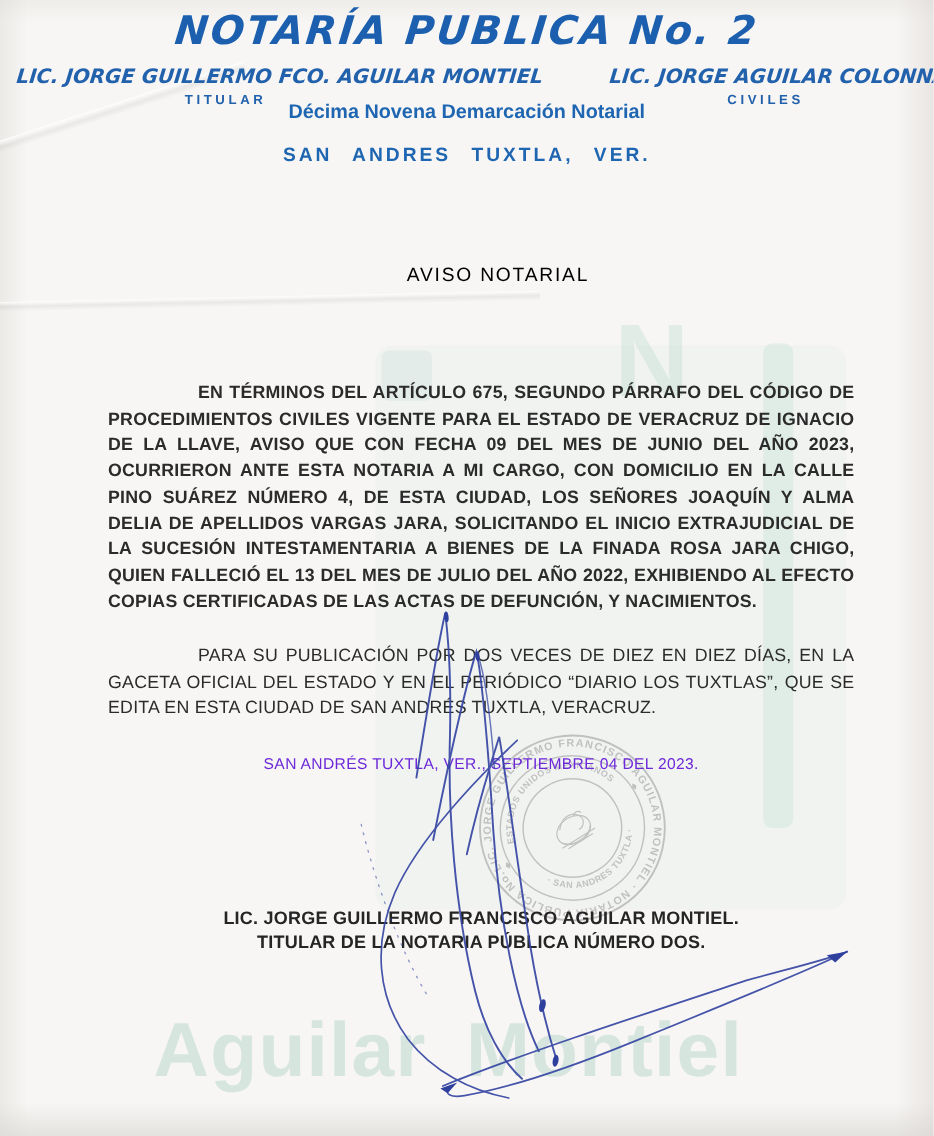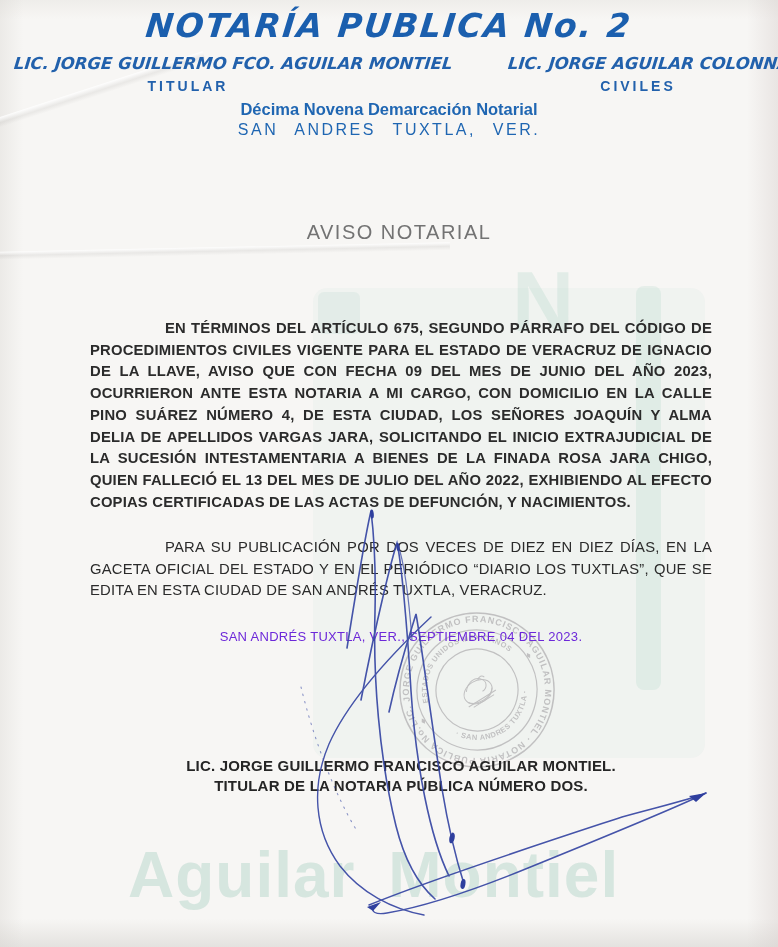--- a/index.html
+++ b/index.html
@@ -36,30 +36,30 @@
   .hdr-title{position:absolute;left:0;top:6px;width:778px;text-align:center;z-index:2;
     color:#1b5fae;font-family:"DejaVu Sans",sans-serif;
     font-style:italic;font-weight:bold;font-size:33px;letter-spacing:2px;
     transform:skewX(-6deg);white-space:nowrap;}
   .hdr-name{position:absolute;top:54px;z-index:2;color:#2261ac;
     font-family:"DejaVu Sans",sans-serif;font-style:italic;font-weight:bold;
     font-size:16.5px;transform:skewX(-6deg);white-space:nowrap;}
   .hdr-name.left{left:14px;}
   .hdr-name.right{left:508px;}
   .hdr-role{position:absolute;top:78px;z-index:2;color:#2261ac;
-    font-weight:bold;font-size:14px;letter-spacing:3px;text-align:center;}
+    font-weight:bold;font-size:11px;letter-spacing:3px;text-align:center;}
   .hdr-role.left{left:108px;width:160px;}
   .hdr-role.right{left:578px;width:120px;}
-  .hdr-district{position:absolute;left:0;top:100px;width:778px;text-align:center;z-index:2;
+  .hdr-district{position:absolute;left:0;top:84px;width:778px;text-align:center;z-index:2;
     color:#1f66b2;font-weight:bold;font-size:16.5px;}
   .hdr-city{position:absolute;left:0;top:121px;width:778px;text-align:center;z-index:2;
-    color:#1f66b2;font-weight:normal;font-size:16px;letter-spacing:2.5px;word-spacing:10px;}
+    color:#1f66b2;font-weight:bold;font-size:16px;letter-spacing:2.5px;word-spacing:10px;}
   
-  .subject{position:absolute;left:88px;top:221px;width:622px;text-align:center;z-index:2;
-    font-size:20px;letter-spacing:1.5px;color:#737373;}
+  .subject{position:absolute;left:104px;top:221px;width:622px;text-align:center;z-index:2;
+    font-size:16px;letter-spacing:1.5px;color:#000000;}
   .para{position:absolute;left:90px;width:622px;z-index:2;
     font-size:14.8px;line-height:21.7px;text-align:justify;color:#2b2b2b;
     letter-spacing:.2px;}
   .para::first-line{}
   .para.p1{top:318px;text-indent:75px;font-weight:bold;}
   .para.p2{top:537px;text-indent:75px;}
   .dateline{position:absolute;left:90px;top:629px;width:622px;text-align:center;z-index:2;
     font-size:13px;letter-spacing:.3px;color:#6d28d9;}
   .sig-block{position:absolute;left:90px;top:756px;width:622px;text-align:center;z-index:2;
     font-weight:bold;font-size:15px;line-height:19.5px;color:#252525;letter-spacing:.2px;}

